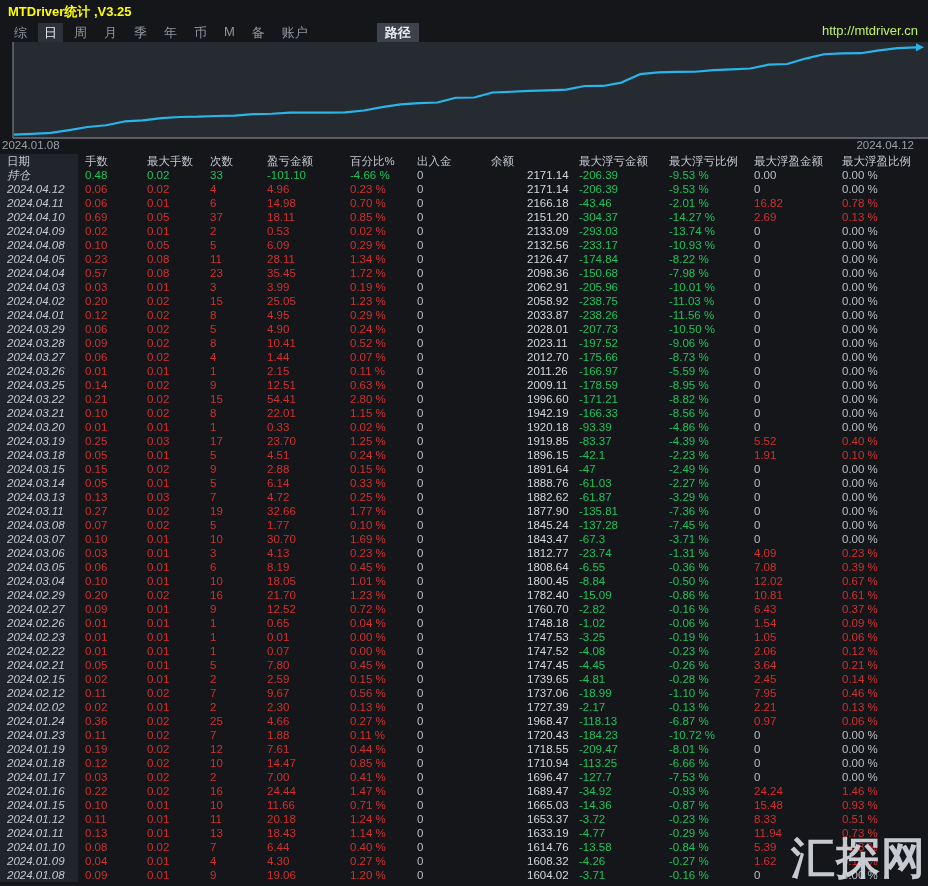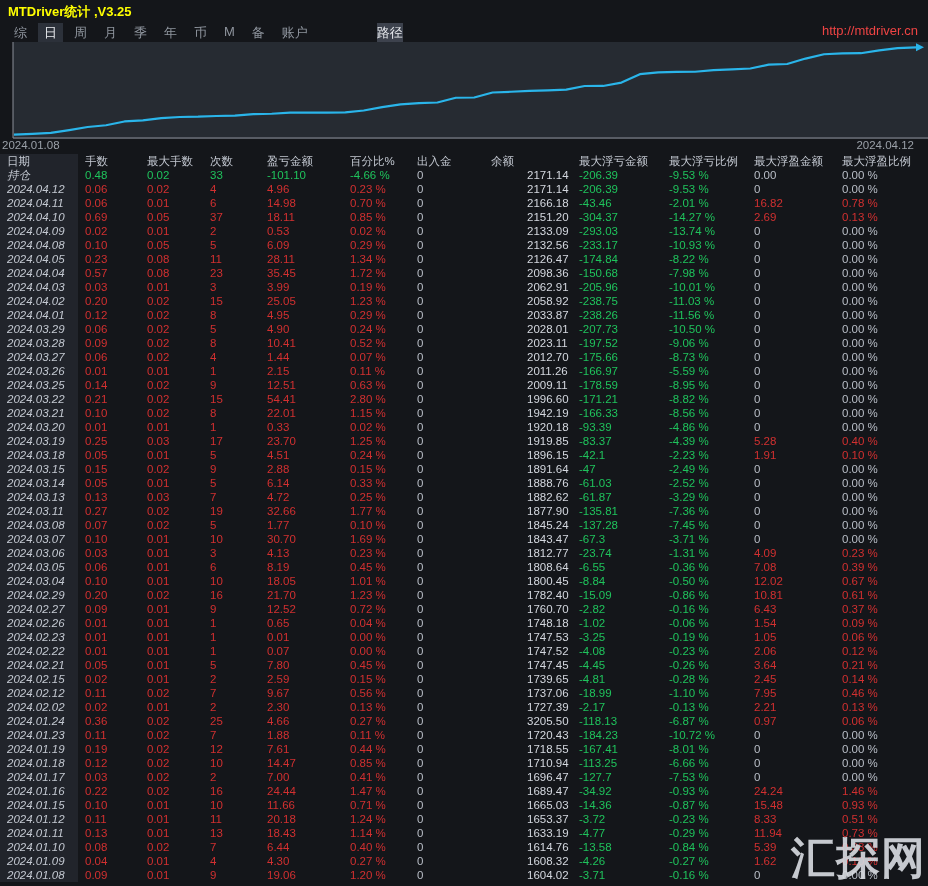--- a/index.html
+++ b/index.html
@@ -1,25 +1,25 @@
 <!DOCTYPE html>
 <html><head>
 <meta charset="utf-8">
 <style>
   * { margin:0; padding:0; box-sizing:border-box; }
   html,body { width:928px; height:886px; background:#14161a; overflow:hidden;
     font-family:"Liberation Sans", sans-serif; }
   .titlebar { height:24px; display:flex; justify-content:space-between; align-items:center;
     padding:0 10px 0 8px; background:#14161a; }
   .app-title { color:#ffff00; font-size:13px; font-weight:bold; }
-  .app-url { color:#ef4444; font-size:13px;margin-top:37px; }
+  .app-url { color:#bef264; font-size:13px;margin-top:37px; }
   .menubar { height:18px; display:flex; align-items:center; padding-left:8px; background:#14161a; }
   .menu-item { color:#8f959e; font-size:13px; padding:1px 6px; margin-right:5px; cursor:default; }
   .menu-item.active { background:#2c313a; color:#e8eaee; }
-  .path-btn { margin-left:58px; background:#3d424d; color:#e8eaee; font-size:13px; padding:1px 0; }
+  .path-btn { margin-left:58px; background:#3d424d; color:#e8eaee; font-size:13px; padding:1px 8px;font-weight:bold; }
   
   .chart-wrap { position:relative; height:112px; }
   .chart-plot { position:absolute; left:0; top:0; width:928px; height:97px; }
   .chart-bg { position:absolute; left:13px; top:0; right:0; height:97px; background:#262b32; }
   svg { position:absolute; left:0; top:0; }
   .chart-labels { position:absolute; top:97px; left:0; width:928px; height:15px;
     display:flex; justify-content:space-between; padding:0 14px 0 2px; }
   .chart-label { color:#9aa0a8; font-size:11.5px; }
   
   .table { width:854px; font-size:11.5px; }
@@ -364,21 +364,21 @@
           <div class="c-date">2024.03.19</div>
           <div class="c-red">0.25</div>
           <div class="c-red">0.03</div>
           <div class="c-red">17</div>
           <div class="c-red">23.70</div>
           <div class="c-red">1.25 %</div>
           <div class="c-gray">0</div>
           <div class="c-light">1919.85</div>
           <div class="c-green">-83.37</div>
           <div class="c-green">-4.39 %</div>
-          <div class="c-red">5.28</div>
+          <div class="c-red">5.52</div>
           <div class="c-red">0.40 %</div>
         </div>
         <div class="trow">
           <div class="c-date">2024.03.18</div>
           <div class="c-red">0.05</div>
           <div class="c-red">0.01</div>
           <div class="c-red">5</div>
           <div class="c-red">4.51</div>
           <div class="c-red">0.24 %</div>
           <div class="c-gray">0</div>
@@ -405,21 +405,21 @@
         <div class="trow">
           <div class="c-date">2024.03.14</div>
           <div class="c-red">0.05</div>
           <div class="c-red">0.01</div>
           <div class="c-red">5</div>
           <div class="c-red">6.14</div>
           <div class="c-red">0.33 %</div>
           <div class="c-gray">0</div>
           <div class="c-light">1888.76</div>
           <div class="c-green">-61.03</div>
-          <div class="c-green">-2.52 %</div>
+          <div class="c-green">-2.27 %</div>
           <div class="c-gray">0</div>
           <div class="c-gray">0.00 %</div>
         </div>
         <div class="trow">
           <div class="c-date">2024.03.13</div>
           <div class="c-red">0.13</div>
           <div class="c-red">0.03</div>
           <div class="c-red">7</div>
           <div class="c-red">4.72</div>
           <div class="c-red">0.25 %</div>
@@ -641,21 +641,21 @@
           <div class="c-red">0.13 %</div>
         </div>
         <div class="trow">
           <div class="c-date">2024.01.24</div>
           <div class="c-red">0.36</div>
           <div class="c-red">0.02</div>
           <div class="c-red">25</div>
           <div class="c-red">4.66</div>
           <div class="c-red">0.27 %</div>
           <div class="c-gray">0</div>
-          <div class="c-light">3205.50</div>
+          <div class="c-light">1968.47</div>
           <div class="c-green">-118.13</div>
           <div class="c-green">-6.87 %</div>
           <div class="c-red">0.97</div>
           <div class="c-red">0.06 %</div>
         </div>
         <div class="trow">
           <div class="c-date">2024.01.23</div>
           <div class="c-red">0.11</div>
           <div class="c-red">0.02</div>
           <div class="c-red">7</div>
@@ -670,21 +670,21 @@
         </div>
         <div class="trow">
           <div class="c-date">2024.01.19</div>
           <div class="c-red">0.19</div>
           <div class="c-red">0.02</div>
           <div class="c-red">12</div>
           <div class="c-red">7.61</div>
           <div class="c-red">0.44 %</div>
           <div class="c-gray">0</div>
           <div class="c-light">1718.55</div>
-          <div class="c-green">-167.41</div>
+          <div class="c-green">-209.47</div>
           <div class="c-green">-8.01 %</div>
           <div class="c-gray">0</div>
           <div class="c-gray">0.00 %</div>
         </div>
         <div class="trow">
           <div class="c-date">2024.01.18</div>
           <div class="c-red">0.12</div>
           <div class="c-red">0.02</div>
           <div class="c-red">10</div>
           <div class="c-red">14.47</div>

